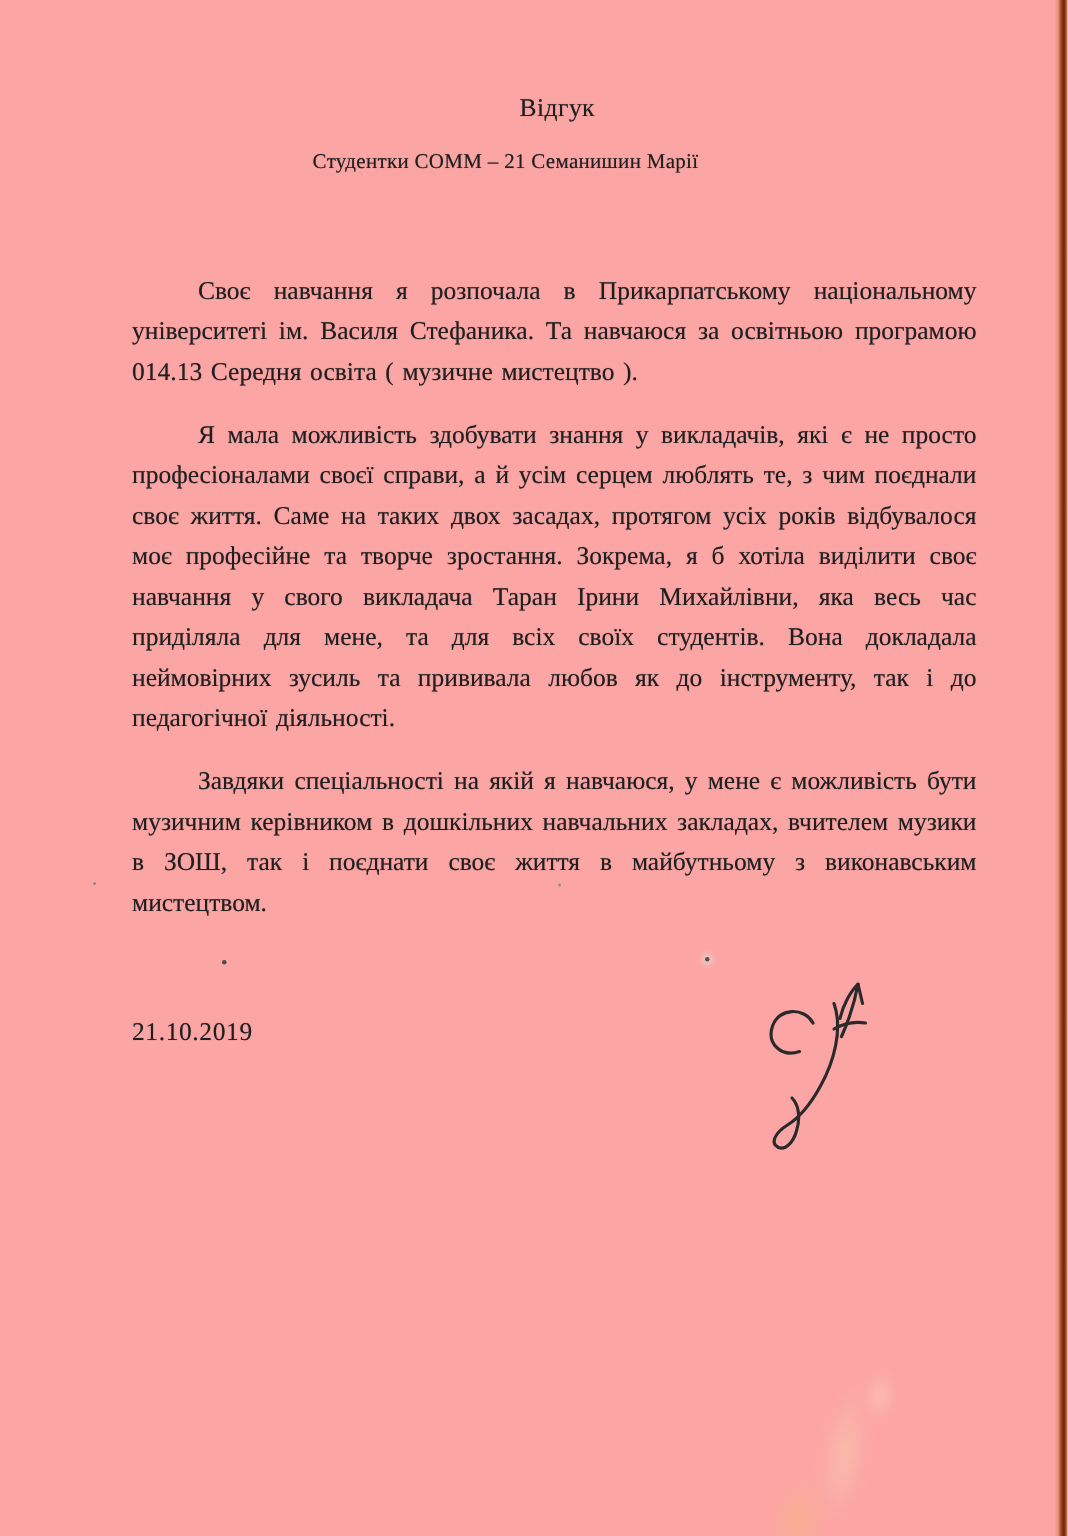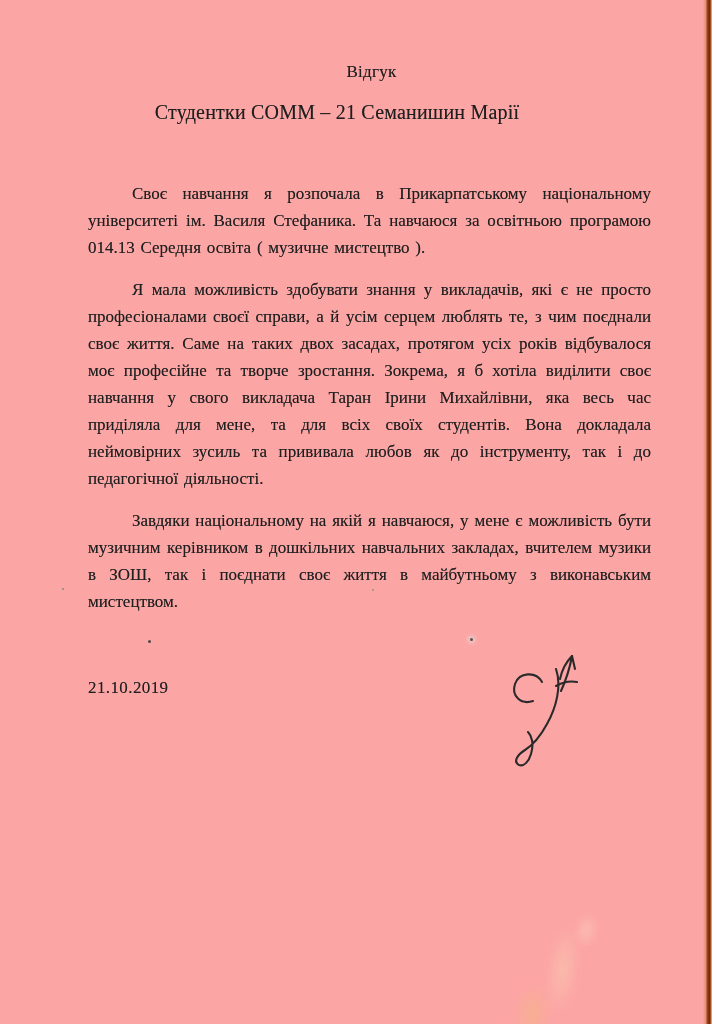--- a/index.html
+++ b/index.html
@@ -29,21 +29,21 @@
     text-align: center;
     font-size: 17px;
     letter-spacing: 0.3px;
   }
   .doc-subtitle {
     position: absolute;
     left: 88px;
     top: 101px;
     width: 498px; 
     text-align: center;
-    font-size: 20px;
+    font-size: 14px;
     letter-spacing: 0.2px;
   }
   .doc-body {
     position: absolute;
     left: 88px;
     top: 180px;
     width: 567px;
   }
   .doc-body p {
     margin: 0 4px 15px 0;
@@ -112,21 +112,21 @@
 
 <div class="page">
 
   <div class="doc-title ink">Відгук</div>
 
   <div class="doc-subtitle ink">Студентки СОММ – 21 Семанишин Марії</div>
 
   <div class="doc-body">
     <p class="ink">Своє навчання я розпочала в Прикарпатському національному університеті ім. Василя Стефаника. Та навчаюся за освітньою програмою 014.13 Середня освіта ( музичне мистецтво ).</p>
     <p class="ink">Я мала можливість здобувати знання у викладачів, які є не просто професіоналами своєї справи, а й усім серцем люблять те, з чим поєднали своє життя. Саме на таких двох засадах, протягом усіх років відбувалося моє професійне та творче зростання. Зокрема, я б хотіла виділити своє навчання у свого викладача Таран Ірини Михайлівни, яка весь час приділяла для мене, та для всіх своїх студентів. Вона докладала неймовірних зусиль та прививала любов як до інструменту, так і до педагогічної діяльності.</p>
-    <p class="ink">Завдяки національному на якій я навчаюся, у мене є можливість бути музичним керівником в дошкільних навчальних закладах, вчителем музики в ЗОШ, так і поєднати своє життя в майбутньому з виконавським мистецтвом.</p>
+    <p class="ink">Завдяки спеціальності на якій я навчаюся, у мене є можливість бути музичним керівником в дошкільних навчальних закладах, вчителем музики в ЗОШ, так і поєднати своє життя в майбутньому з виконавським мистецтвом.</p>
   </div>
 
   <div class="doc-date ink">21.10.2019</div>
 
   <svg class="signature" viewBox="0 0 100 115" xmlns="http://www.w3.org/2000/svg">
     <g fill="none" stroke="#2a2a2a" stroke-width="2.1" stroke-linecap="round" stroke-linejoin="round">
 
       <path d="M44,27 C38,16 21,17 17,29 C13,41 23,50 35,46"></path>
 
       <path d="M58,14 C64,31 58,53 49,69 C43,80 35,90 27,95 C19,100 15,107 21,110 C26,112 31,106 33,99 C36,89 34,81 30,77"></path>

